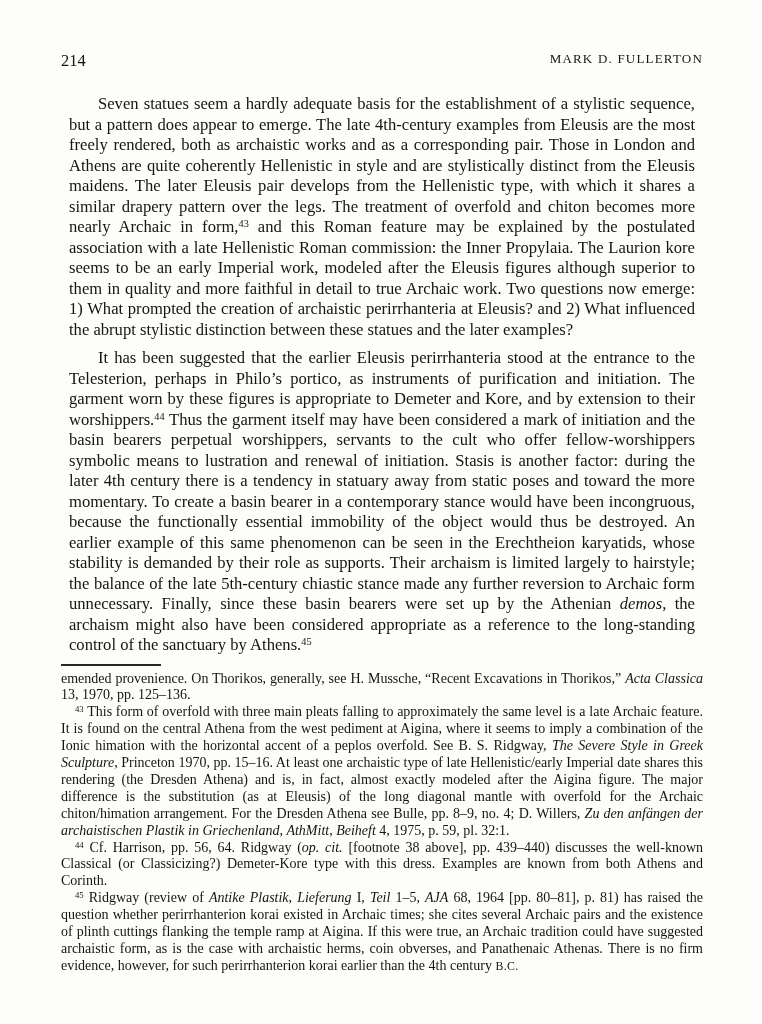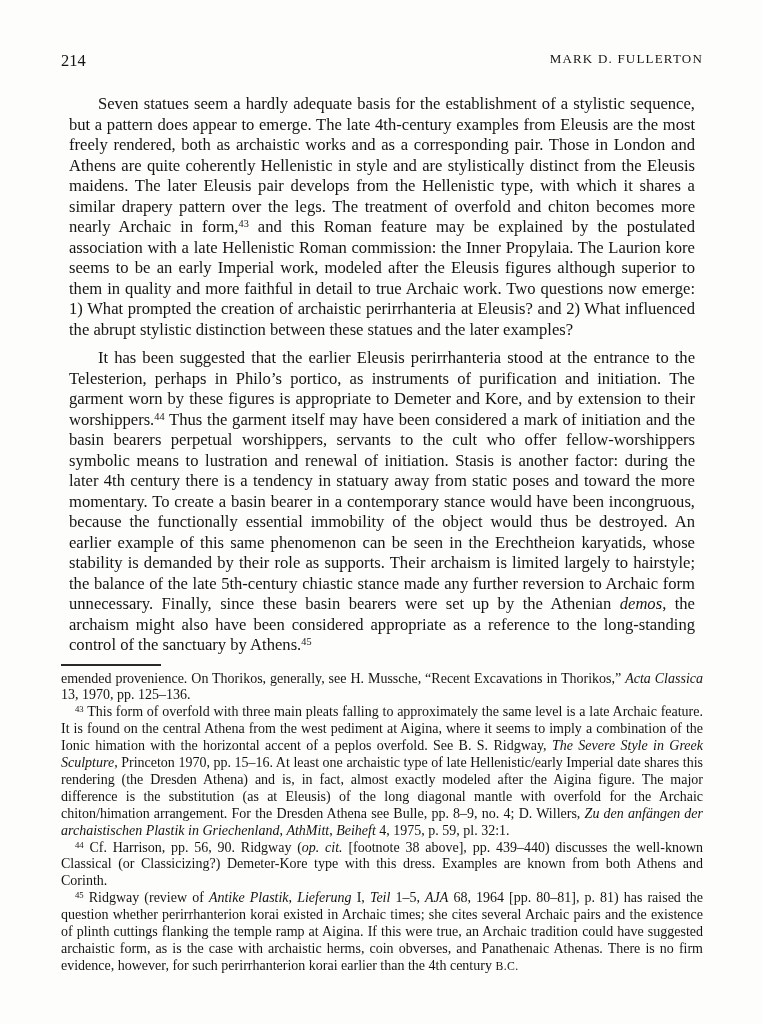--- a/index.html
+++ b/index.html
@@ -84,18 +84,18 @@
     <div class="body-text">
       <p><span>Seven statues seem a hardly adequate basis for the establishment of a stylistic sequence, but a pattern does appear to emerge. The late 4th-century examples from Eleusis are the most freely rendered, both as archaistic works and as a corresponding pair. Those in London and Athens are quite coherently Hellenistic in style and are stylistically distinct from the Eleusis maidens. The later Eleusis pair develops from the Hellenistic type, with which it shares a similar drapery pattern over the legs. The treatment of overfold and chiton becomes more nearly Archaic in form,</span><span class="sup">43</span><span> and this Roman feature may be explained by the postulated association with a late Hellenistic Roman commission: the Inner Propylaia. The Laurion kore seems to be an early Imperial work, modeled after the Eleusis figures although superior to them in quality and more faithful in detail to true Archaic work. Two questions now emerge: 1) What prompted the creation of archaistic perirrhanteria at Eleusis? and 2) What influenced the abrupt stylistic distinction between these statues and the later examples?</span></p>
       <p><span>It has been suggested that the earlier Eleusis perirrhanteria stood at the entrance to the Telesterion, perhaps in Philo’s portico, as instruments of purification and initiation. The garment worn by these figures is appropriate to Demeter and Kore, and by extension to their worshippers.</span><span class="sup">44</span><span> Thus the garment itself may have been considered a mark of initiation and the basin bearers perpetual worshippers, servants to the cult who offer fellow-worshippers symbolic means to lustration and renewal of initiation. Stasis is another factor: during the later 4th century there is a tendency in statuary away from static poses and toward the more momentary. To create a basin bearer in a contemporary stance would have been incongruous, because the functionally essential immobility of the object would thus be destroyed. An earlier example of this same phenomenon can be seen in the Erechtheion karyatids, whose stability is demanded by their role as supports. Their archaism is limited largely to hairstyle; the balance of the late 5th-century chiastic stance made any further reversion to Archaic form unnecessary. Finally, since these basin bearers were set up by the Athenian </span><span class="i">demos</span><span>, the archaism might also have been considered appropriate as a reference to the long-standing control of the sanctuary by Athens.</span><span class="sup">45</span></p>
     </div>
 
     <div class="fn-rule"></div>
 
     <div class="footnotes">
       <p class="fn-cont"><span>emended provenience. On Thorikos, generally, see H. Mussche, “Recent Excavations in Thorikos,” </span><span class="i">Acta Classica</span><span> 13, 1970, pp. 125–136.</span></p>
       <p class="fn"><span class="sup">43</span><span> This form of overfold with three main pleats falling to approximately the same level is a late Archaic feature. It is found on the central Athena from the west pediment at Aigina, where it seems to imply a combination of the Ionic himation with the horizontal accent of a peplos overfold. See B. S. Ridgway, </span><span class="i">The Severe Style in Greek Sculpture</span><span>, Princeton 1970, pp. 15–16. At least one archaistic type of late Hellenistic/early Imperial date shares this rendering (the Dresden Athena) and is, in fact, almost exactly modeled after the Aigina figure. The major difference is the substitution (as at Eleusis) of the long diagonal mantle with overfold for the Archaic chiton/himation arrangement. For the Dresden Athena see Bulle, pp. 8–9, no. 4; D. Willers, </span><span class="i">Zu den anfängen der archaistischen Plastik in Griechenland</span><span>, </span><span class="i">AthMitt</span><span>, </span><span class="i">Beiheft</span><span> 4, 1975, p. 59, pl. 32:1.</span></p>
-      <p class="fn"><span class="sup">44</span><span> Cf. Harrison, pp. 56, 90. Ridgway (</span><span class="i">op. cit.</span><span> [footnote 38 above], pp. 439–440) discusses the well-known Classical (or Classicizing?) Demeter-Kore type with this dress. Examples are known from both Athens and Corinth.</span></p>
+      <p class="fn"><span class="sup">44</span><span> Cf. Harrison, pp. 56, 64. Ridgway (</span><span class="i">op. cit.</span><span> [footnote 38 above], pp. 439–440) discusses the well-known Classical (or Classicizing?) Demeter-Kore type with this dress. Examples are known from both Athens and Corinth.</span></p>
       <p class="fn"><span class="sup">45</span><span> Ridgway (review of </span><span class="i">Antike Plastik</span><span>, </span><span class="i">Lieferung</span><span> I, </span><span class="i">Teil</span><span> 1–5, </span><span class="i">AJA</span><span> 68, 1964 [pp. 80–81], p. 81) has raised the question whether perirrhanterion korai existed in Archaic times; she cites several Archaic pairs and the existence of plinth cuttings flanking the temple ramp at Aigina. If this were true, an Archaic tradition could have suggested archaistic form, as is the case with archaistic herms, coin obverses, and Panathenaic Athenas. There is no firm evidence, however, for such perirrhanterion korai earlier than the 4th century </span><span class="sc">B.C.</span></p>
     </div>
 
   </div>
 </div>
 
 </body></html>

